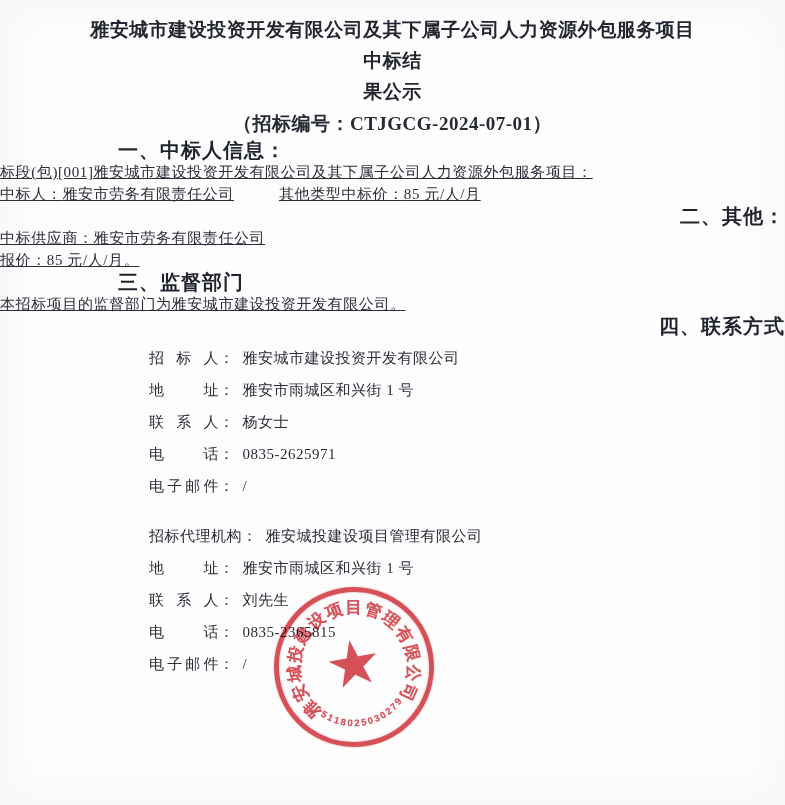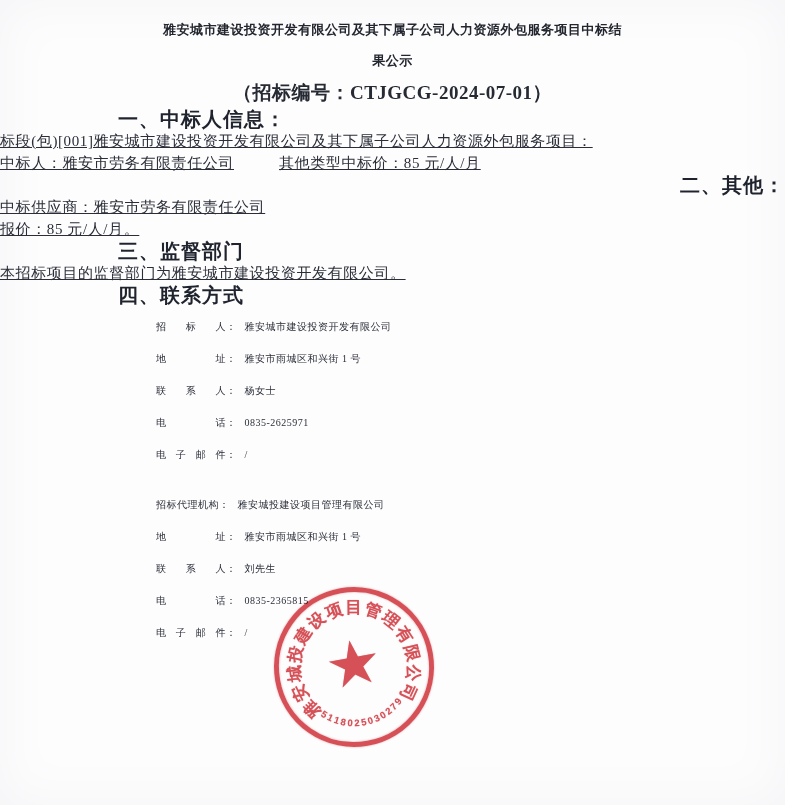--- a/index.html
+++ b/index.html
@@ -9,46 +9,46 @@
     box-sizing:border-box;
     background:#fdfdfe;
     box-shadow: inset 0 0 50px rgba(125,130,145,.07);
     font-family:"Liberation Serif","DejaVu Serif",serif;
     color:#2b2e38;
     overflow:hidden;
     padding-top:14px;
   }
   .title {
     width:620px; margin:0 auto; text-align:center;
-    font-size:13px; line-height:31px; font-weight:700;
+    font-size:19px; line-height:31px; font-weight:700;
     color:#23262f; letter-spacing:0.5px;
   }
   .title span { display:block; }
   .subtitle {
     text-align:center; font-size:19px; line-height:30px;
     margin-top:2px; font-weight:600; color:#262a33; letter-spacing:0.5px;
   }
   h2.sec {
     font-size:20px; line-height:22px; font-weight:700;
     color:#1f232d; margin:0 0 0 118px;
     font-family:"Liberation Sans","DejaVu Sans",sans-serif;
     letter-spacing:1px;
   }
   p.bline { font-size:15px; line-height:22px; margin:0; letter-spacing:0.6px;text-decoration:underline; }
   .mt40 { margin-top:40px; } .mt39 { margin-top:39px; }
-  .mt10 { margin-top:10px; } .mt9 { margin-top:9px; } .mt6 { margin-top:6px;text-align:right; }
+  .mt10 { margin-top:10px; } .mt9 { margin-top:9px;text-align:right; } .mt6 { margin-top:6px;text-align:right; }
   .ind-lot   { margin-left:143px; }
   .ind-win   { margin-left:160px; }
   .ind-sup   { margin-left:143px; }
   .ind-quote { margin-left:105px; }
   .ind-body  { margin-left:140px; }
   .price-group { margin-left:45px; }
   .contact-block { margin-left:140px; margin-top:10px; }
   .contact-block.second { margin-top:28px; }
-  .contact-row { font-size:10px; line-height:22px; margin:0 0 10px 16px; letter-spacing:0.5px; display:flex; }
+  .contact-row { font-size:15px; line-height:22px; margin:0 0 10px 9px; letter-spacing:0.5px; display:flex; }
   .clabel {
     display:inline-block; width:70px;
     text-align:justify; text-align-last:justify;
     white-space:nowrap;
   }
   .clabel.wide { width:auto; text-align-last:auto; }
   .colon { display:inline-block; }
   .cvalue { margin-left:8px; white-space:nowrap; }
 
   

